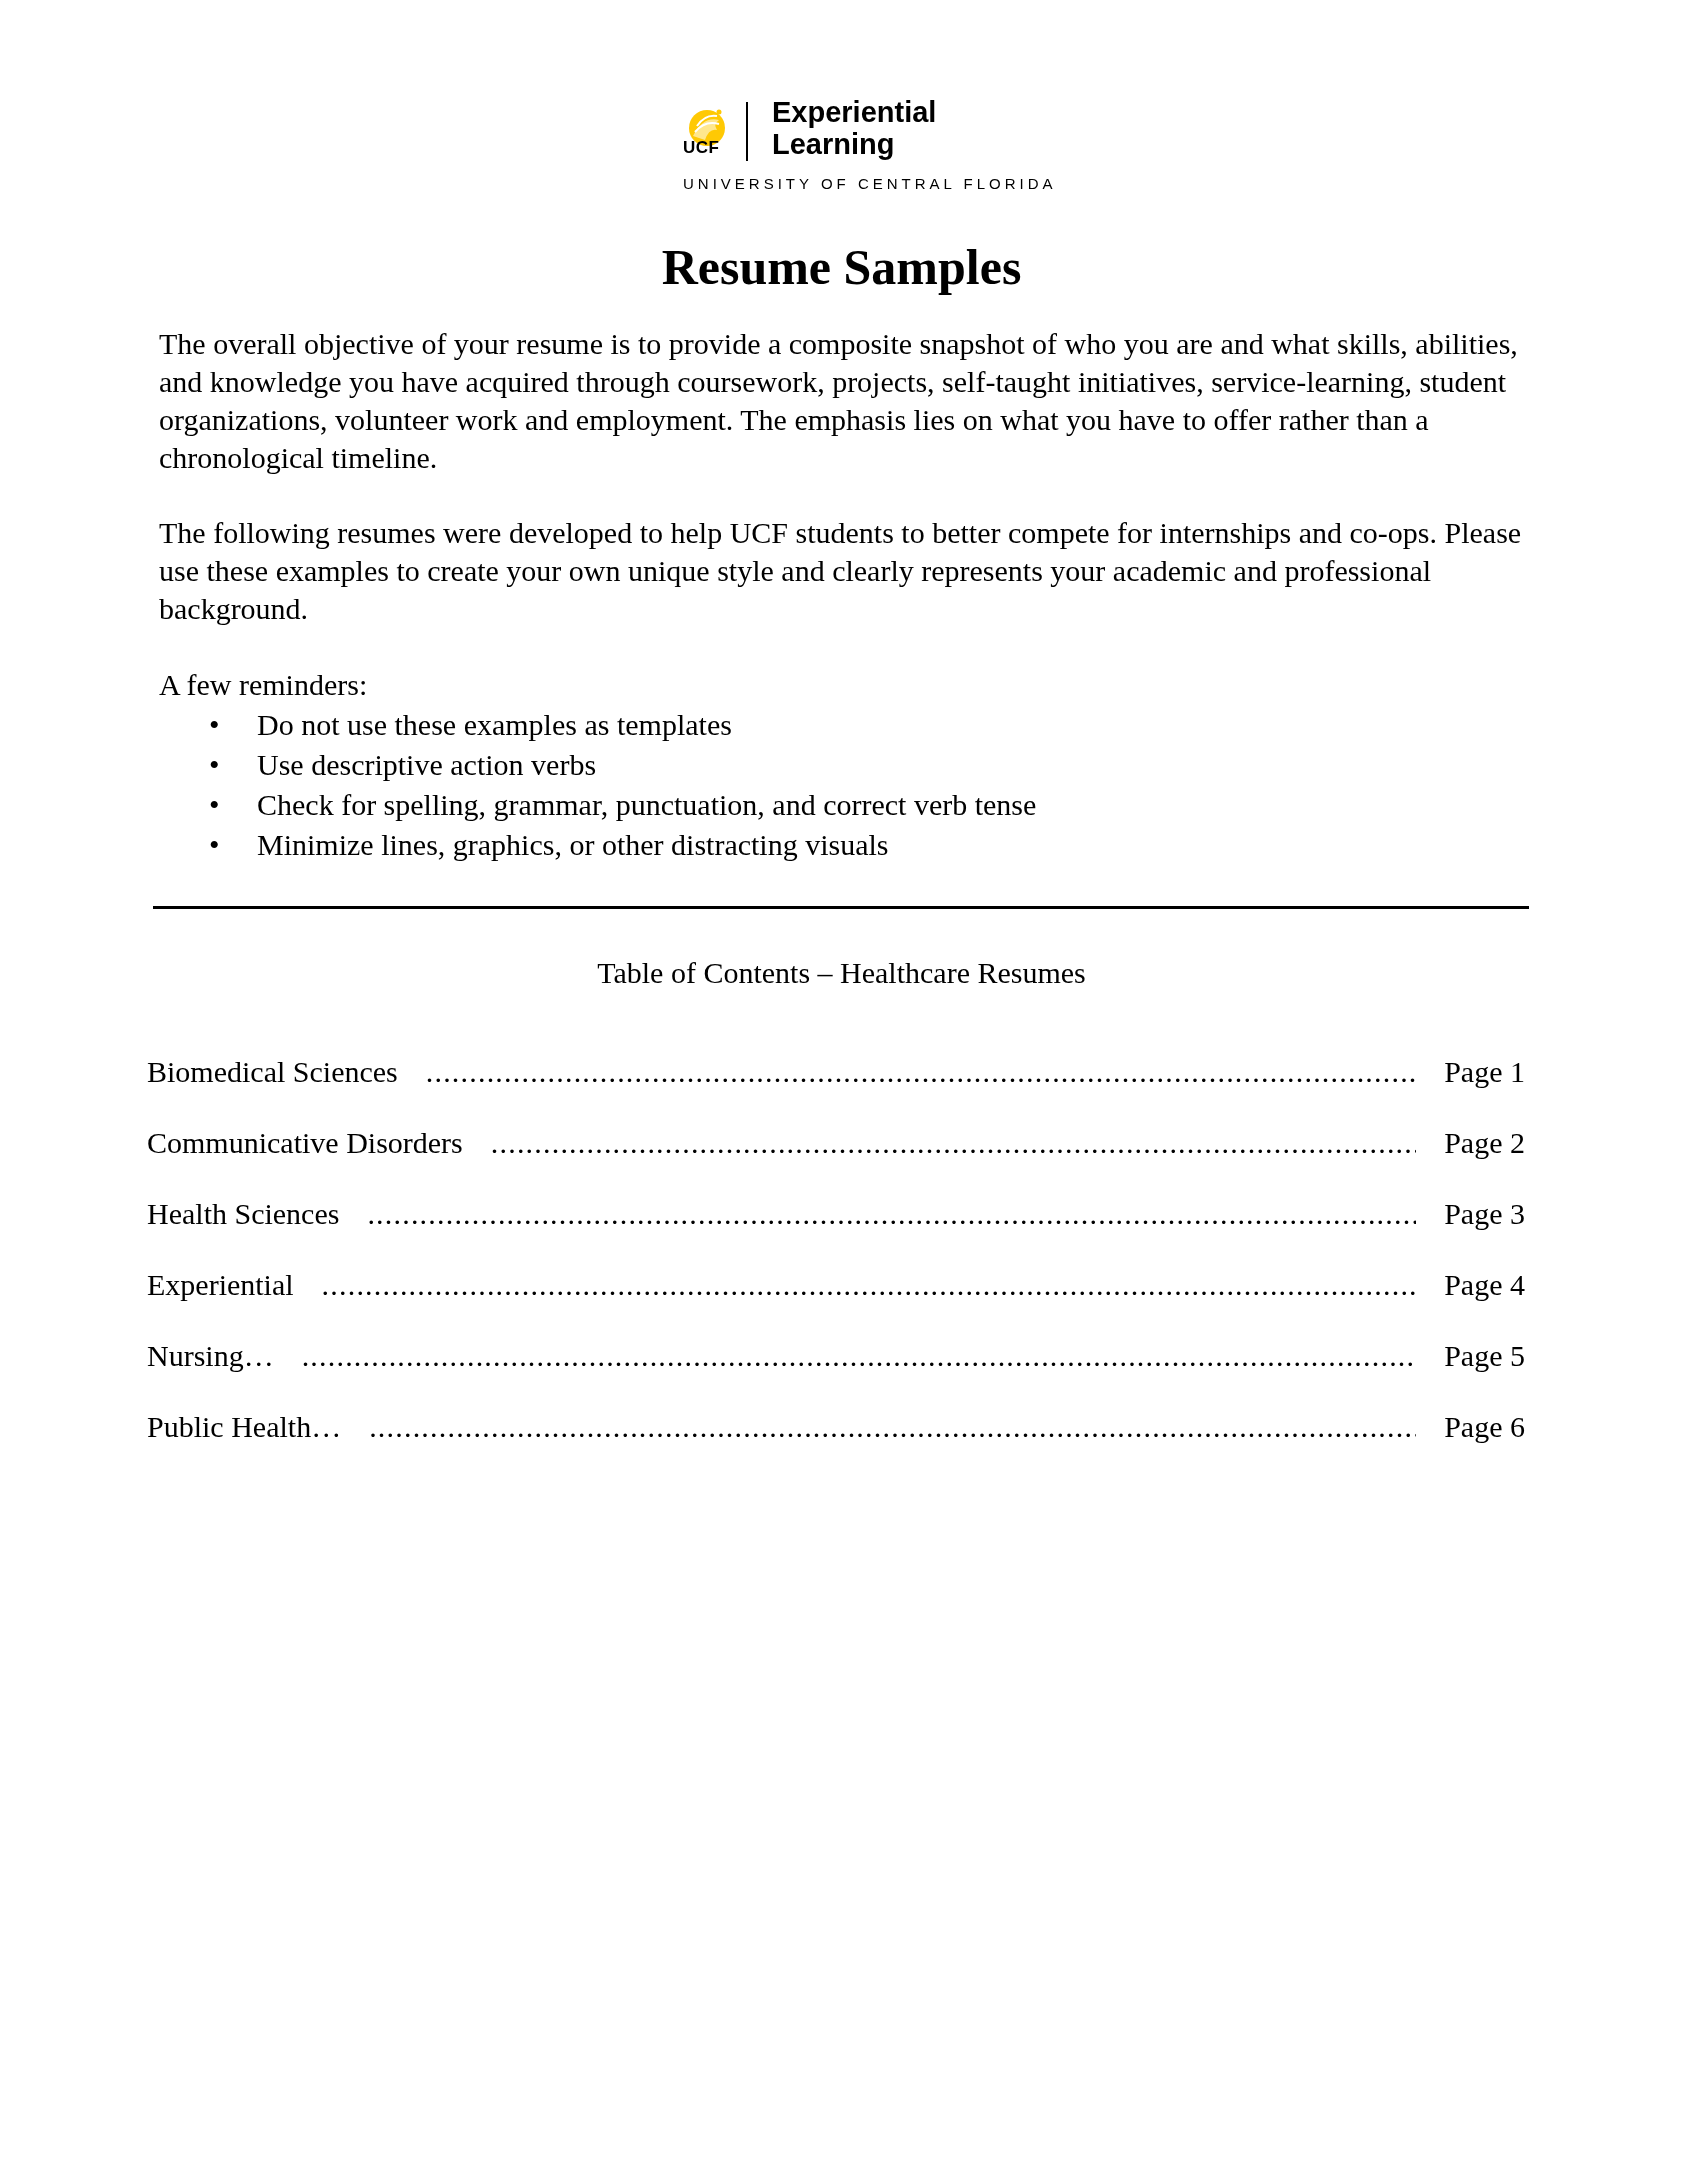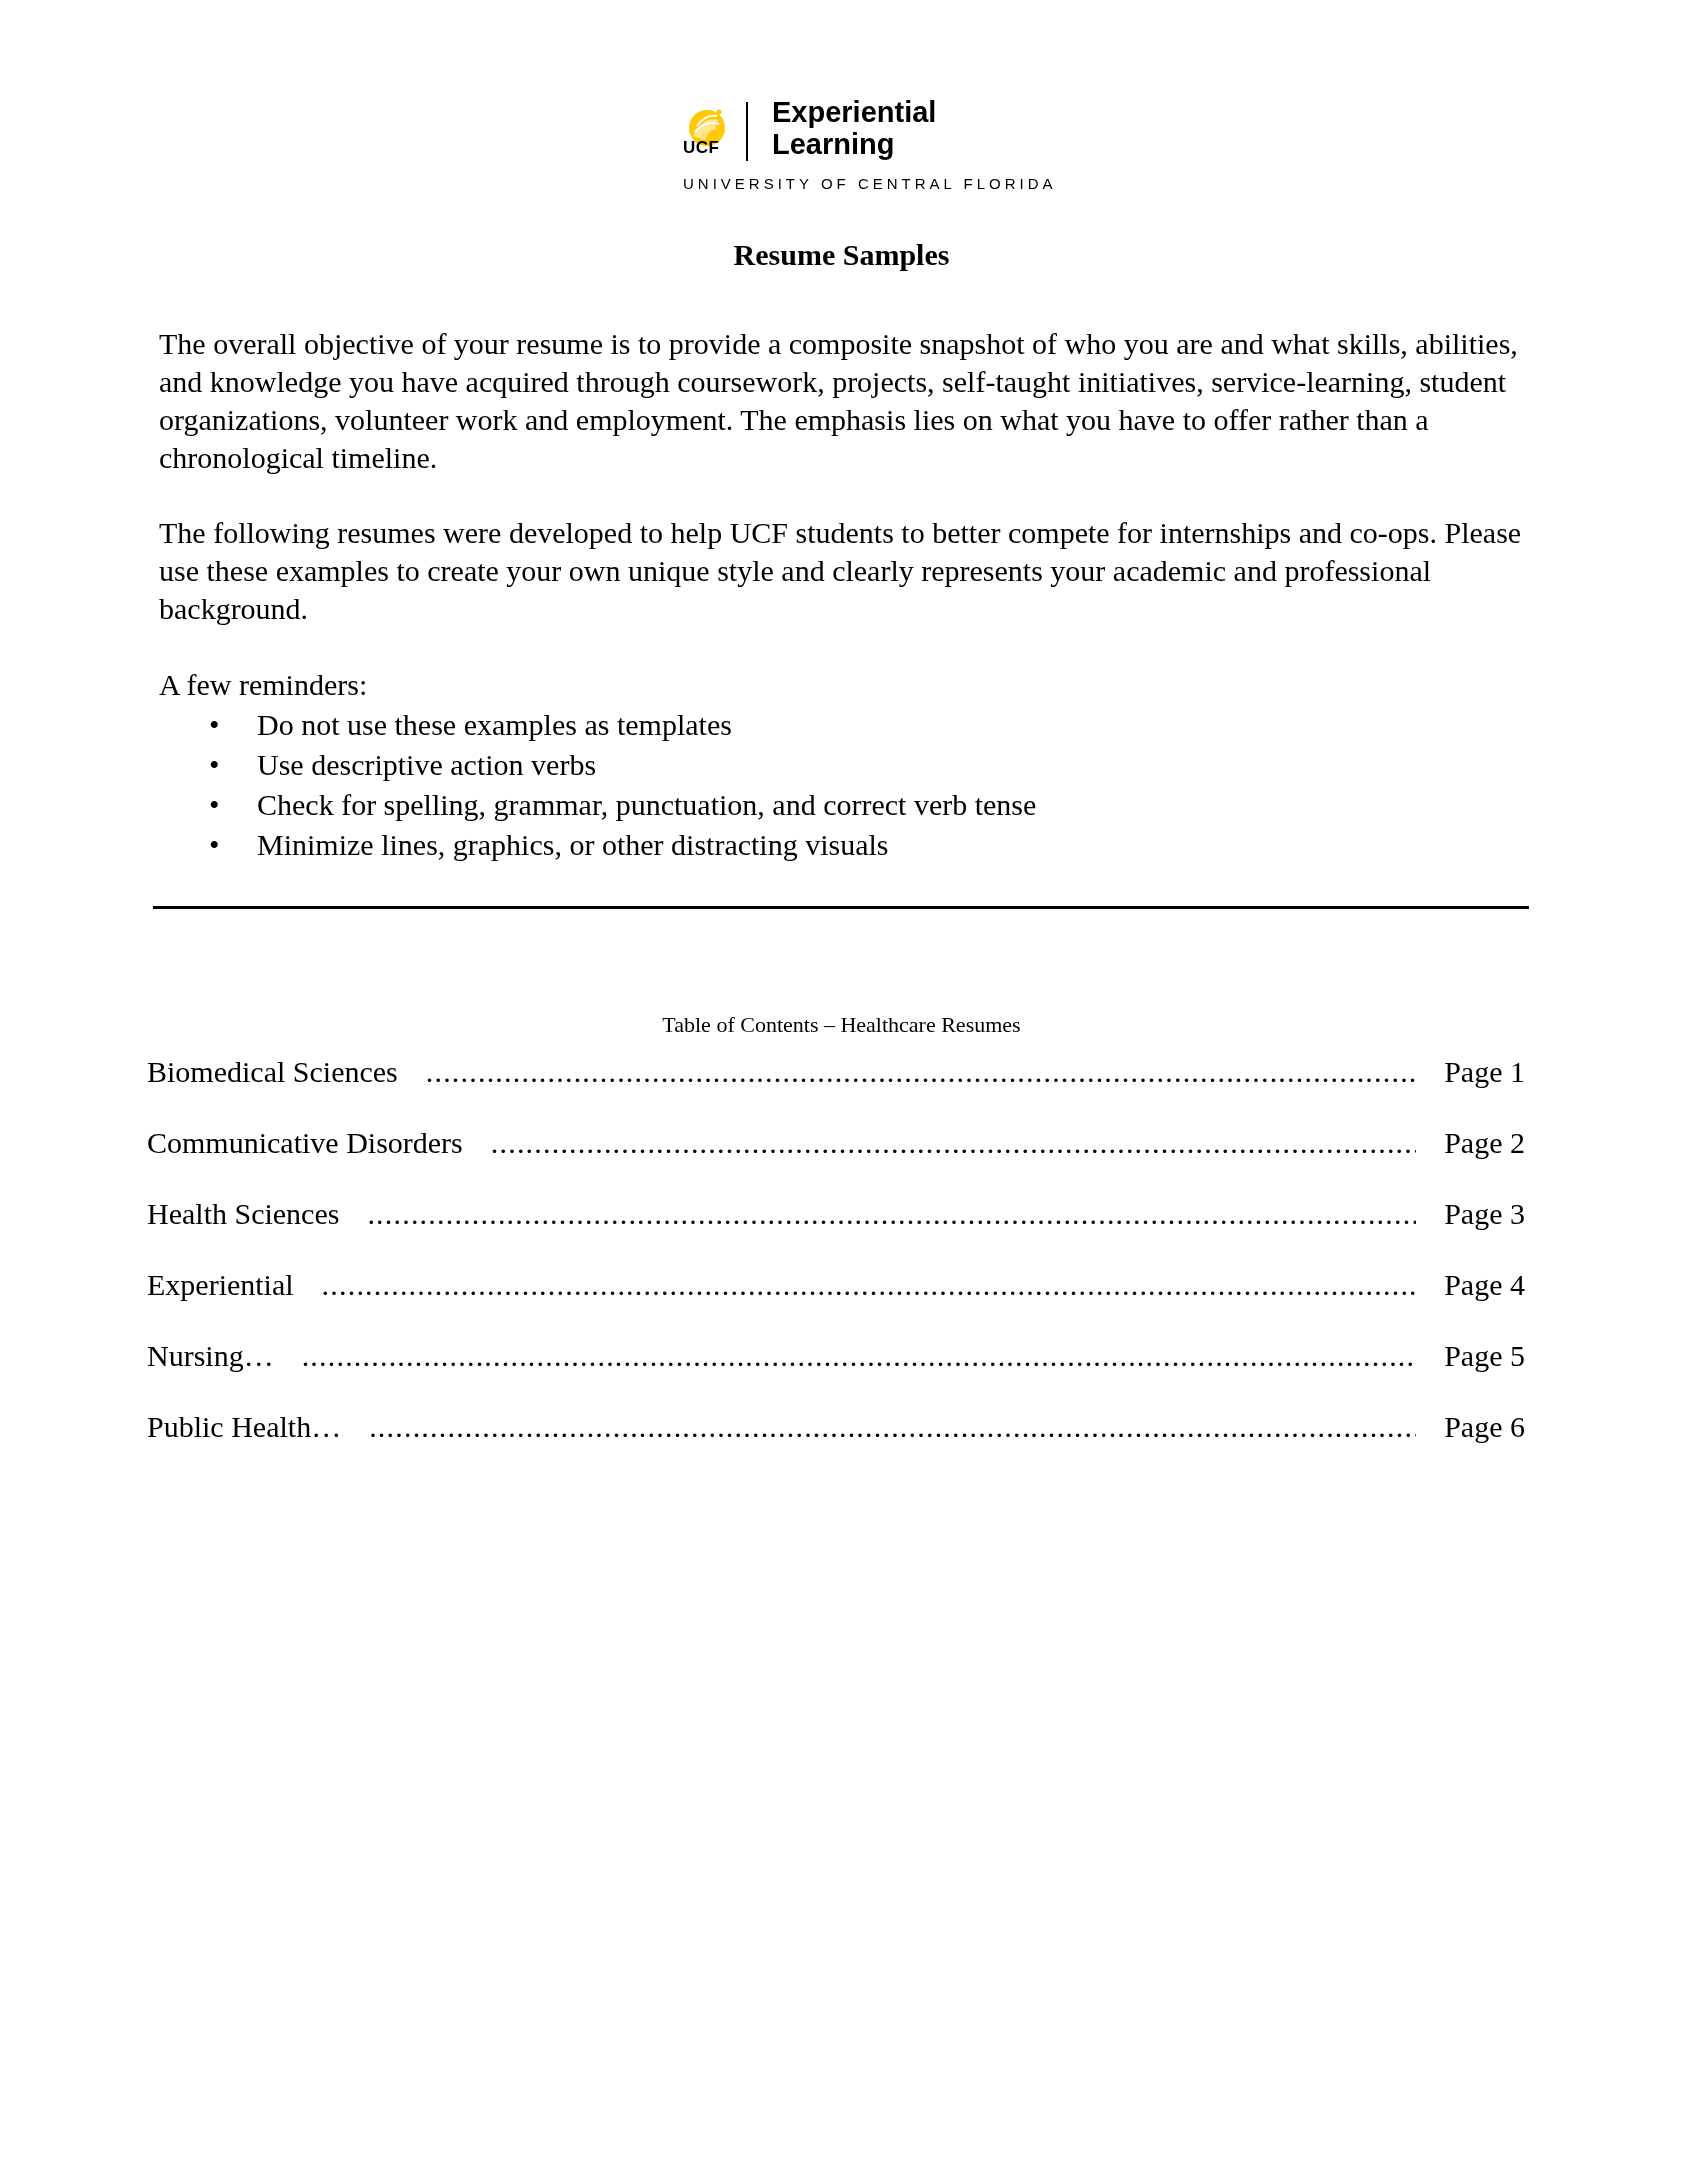--- a/index.html
+++ b/index.html
@@ -8,30 +8,30 @@
   .logo { position:absolute; left:683px; top:94px; width:327px; height:99px; }
   .logo-mark { position:absolute; left:0; top:0; width:50px; height:69px; }
   .logo-ucf { position:absolute; left:0; top:44px; font-family:"Liberation Sans", sans-serif;
               font-weight:bold; font-size:17px; letter-spacing:0.5px; }
   .logo-divider { position:absolute; left:63px; top:8px; width:2px; height:59px; background:#000; }
   .logo-title { position:absolute; left:89px; top:2px; font-family:"Liberation Sans", sans-serif;
                 font-weight:bold; font-size:29px; line-height:32px; }
   .logo-sub { position:absolute; left:0; top:81px; font-family:"Liberation Sans", sans-serif;
               font-size:15px; letter-spacing:4px; white-space:nowrap; }
   .title { position:absolute; left:0; width:1683px; top:238px; text-align:center;
-           font-weight:bold; font-size:30px; }
+           font-weight:bold; font-size:50px; }
   .para { position:absolute; left:159px; width:1386px; font-size:30px; line-height:38px; }
   .p1 { top:325px; }
   .p2 { top:514px; }
   .reminders { position:absolute; left:159px; top:665px; font-size:30px; line-height:40px; }
   .reminders ul { list-style:none; margin:0; padding:0; }
   .reminders li { position:relative; padding-left:98px; }
   .reminders li .bullet { position:absolute; left:50px; top:0; }
   .rule { position:absolute; left:153px; width:1376px; top:906px; height:3px; background:#000; }
-  .toc-heading { position:absolute; left:0; width:1683px; top:1012px; text-align:center; font-size:22px; }
+  .toc-heading { position:absolute; left:0; width:1683px; top:956px; text-align:center; font-size:30px; }
   .toc { position:absolute; left:147px; width:1378px; top:1055px; }
   .toc-row { display:flex; align-items:baseline; height:71px; font-size:30px; white-space:nowrap; overflow:hidden;gap:28px; }
   .toc-label { flex:0 0 auto; }
   .toc-leader { flex:1 1 auto; overflow:hidden; letter-spacing:1.2px; }
   .toc-leader::before { content:"........................................................................................................................................................................................................................................................"; }
   .toc-page { flex:0 0 auto; }
 </style>
 </head>
 <body>
 

